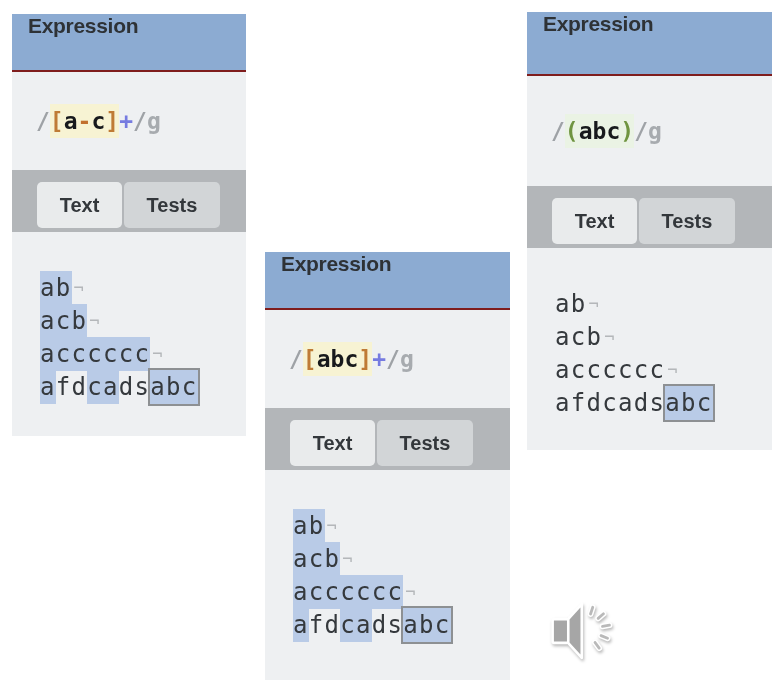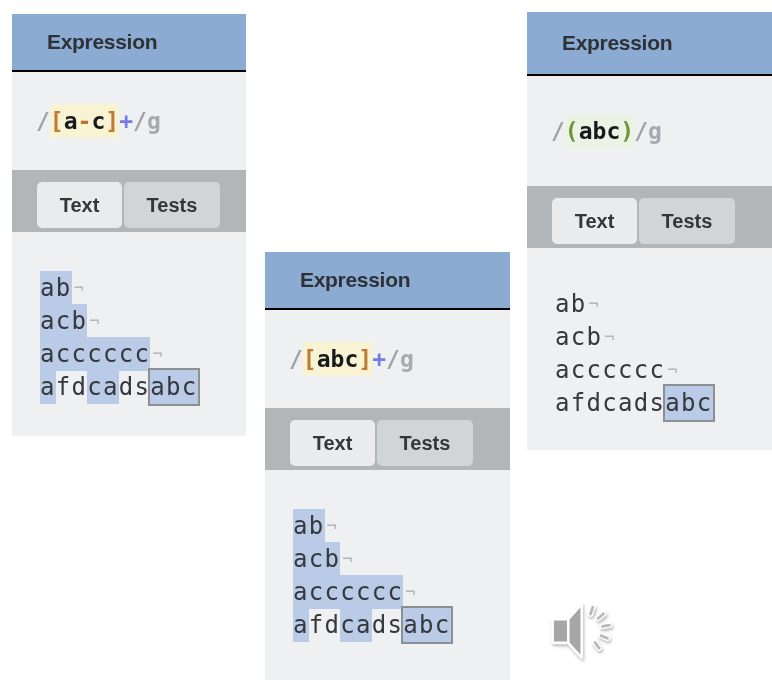--- a/index.html
+++ b/index.html
@@ -17,24 +17,24 @@
     flex-direction:column;
   }
   #panel-0{left:12px;top:14px;width:234px;height:422px;}
   #panel-1{left:265px;top:252px;width:245px;height:428px;}
   #panel-2{left:527px;top:12px;width:245px;height:438px;}
 
   .panel-header{
     height:58px;
     flex:none;
     background:#8cabd2;
-    border-bottom:2px solid #000000;
+    border-bottom:2px solid #7f1d1d;
     display:flex;
-    align-items:center;
-    padding-left:35px;
+    align-items:flex-start;
+    padding-left:16px;
     box-sizing:border-box;
   }
   #panel-2 .panel-header{height:64px;}
   .panel-title{
     font-weight:bold;
     font-size:21px;
     color:#2e3236;
     letter-spacing:-0.3px;
   }
 

